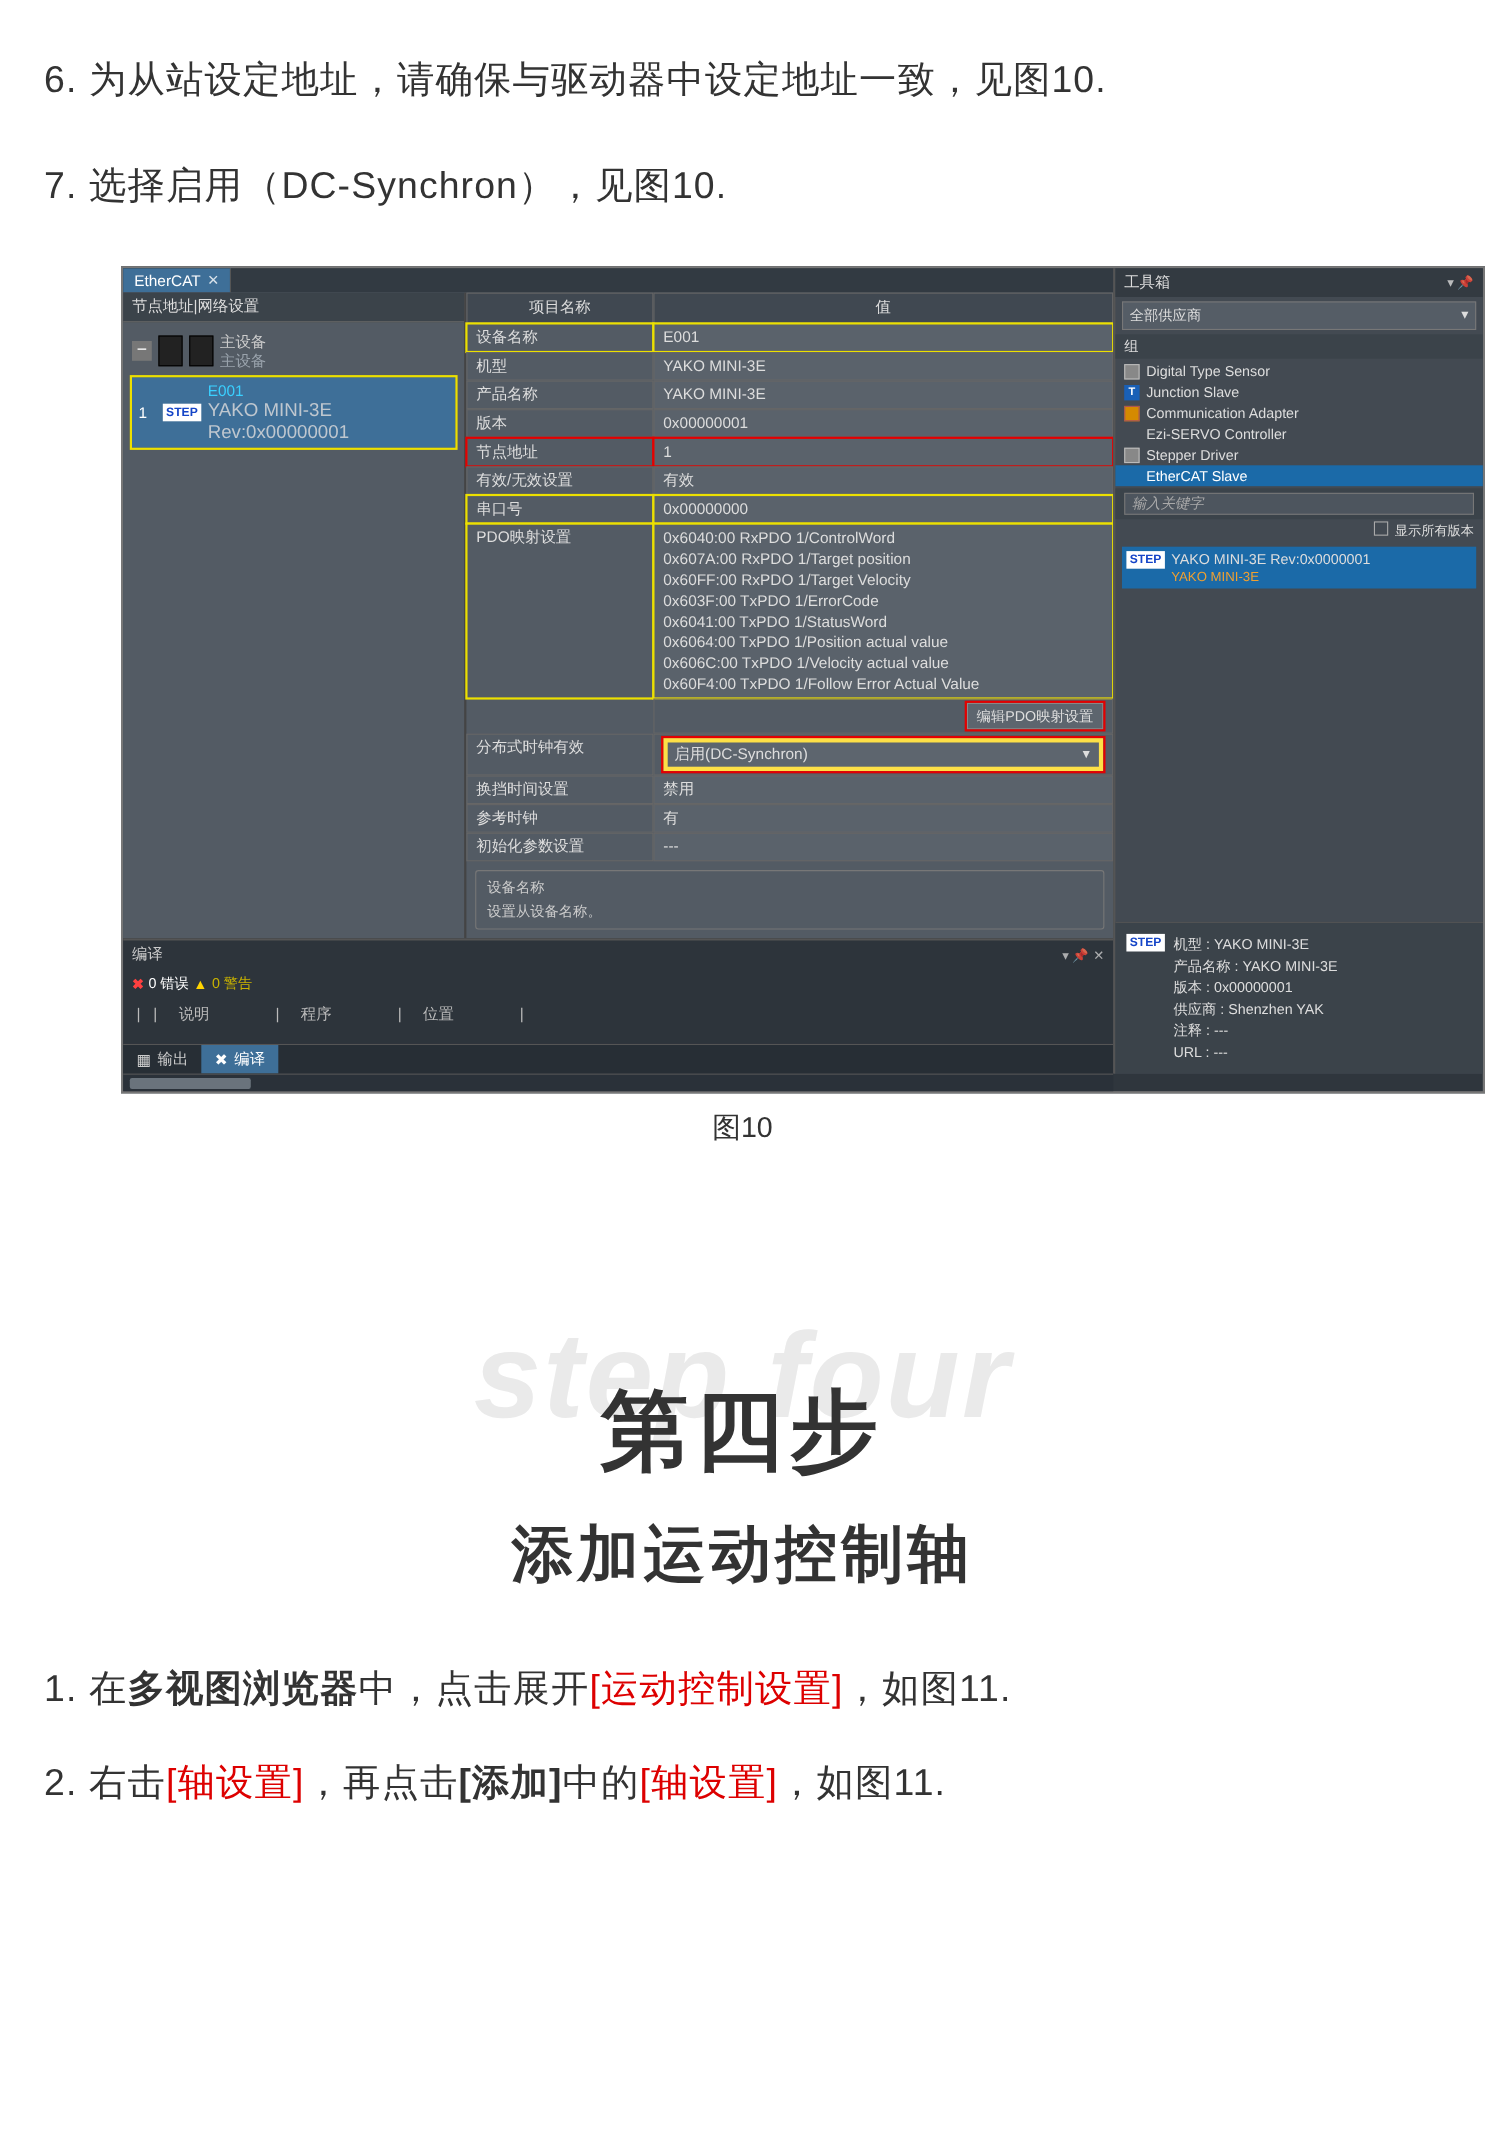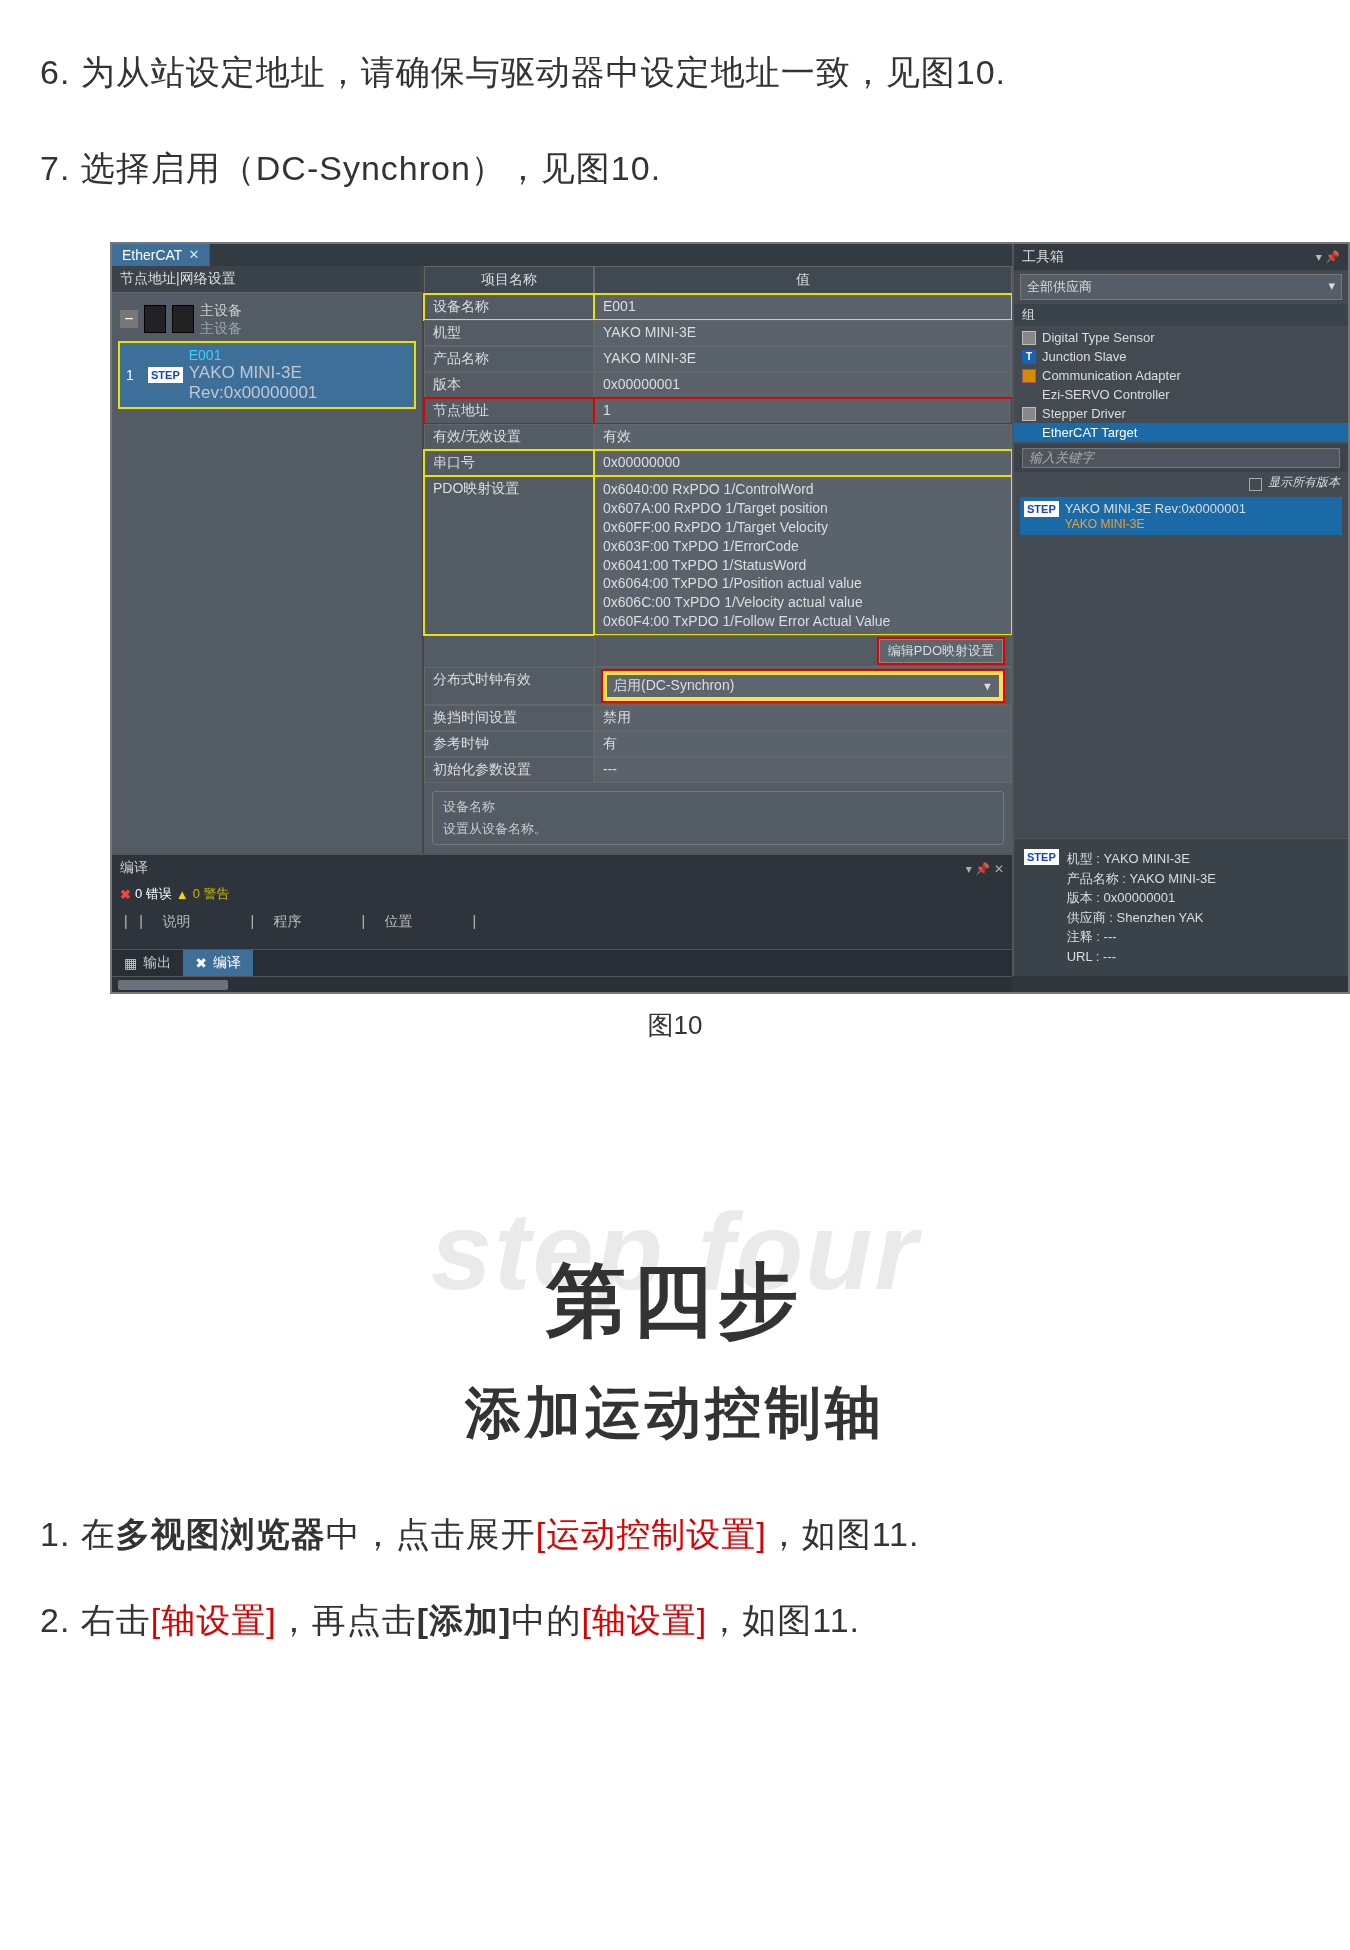--- a/index.html
+++ b/index.html
@@ -130,22 +130,22 @@
   .rp-item.sel { background:#1b6aa8; color:#fff; }
   .ico { width:14px; height:14px; display:inline-block; }
   .ico-box { background:#888; border:1px solid #bbb; }
   .ico-t { background:#1960b7; color:#fff; font-size:10px; font-weight:700;
     text-align:center; line-height:14px; }
   .ico-c { background:#d58a00; border:1px solid #a55; }
   .rp-input-row { display:flex; align-items:left; flex-direction:column;
     padding:4px 8px; font-size:13px; gap:4px; background:#3b434a; }
   .rp-input { background:#4d555e; border:1px solid #777; height:20px;
     display:flex; align-items:center; padding:0 6px; color:#aaa; }
-  .rp-check { display:flex; justify-content:flex-end; align-items:flex-end;
-    gap:6px; font-size:12px; padding:2px 8px;font-style:italic; }
+  .rp-check { display:flex; justify-content:flex-end; align-items:flex-start;
+    gap:6px; font-size:12px; padding:2px 8px; }
   .rp-check .box { width:13px; height:13px; border:1px solid #aaa; }
   .rp-result {
     margin:4px 6px; padding:4px; background:#1b6aa8; display:flex;
     gap:6px; align-items:flex-start; font-size:13px;
   }
   .rp-result .sub { color:#f0a030; font-size:12px; }
   .rp-info {
     margin-top:auto; padding:10px; font-size:13px; color:#ddd;
     background:#3b434a; border-top:1px solid #555;
     display:flex; gap:8px;
@@ -332,21 +332,21 @@
       <div class="rp-item">
           <span style="width:14px"></span>
           <span>Ezi-SERVO Controller</span>
         </div>
       <div class="rp-item">
           <span class="ico ico-box"></span>
           <span>Stepper Driver</span>
         </div>
       <div class="rp-item sel">
           <span style="width:14px"></span>
-          <span>EtherCAT Target</span>
+          <span>EtherCAT Slave</span>
         </div>
     </div>
     <div class="rp-input-row">
       <div class="rp-input">
         <span style="font-style:italic">输入关键字</span>
       </div>
     </div>
     <div class="rp-check">
       <span class="box"></span>
       <span>显示所有版本</span>

